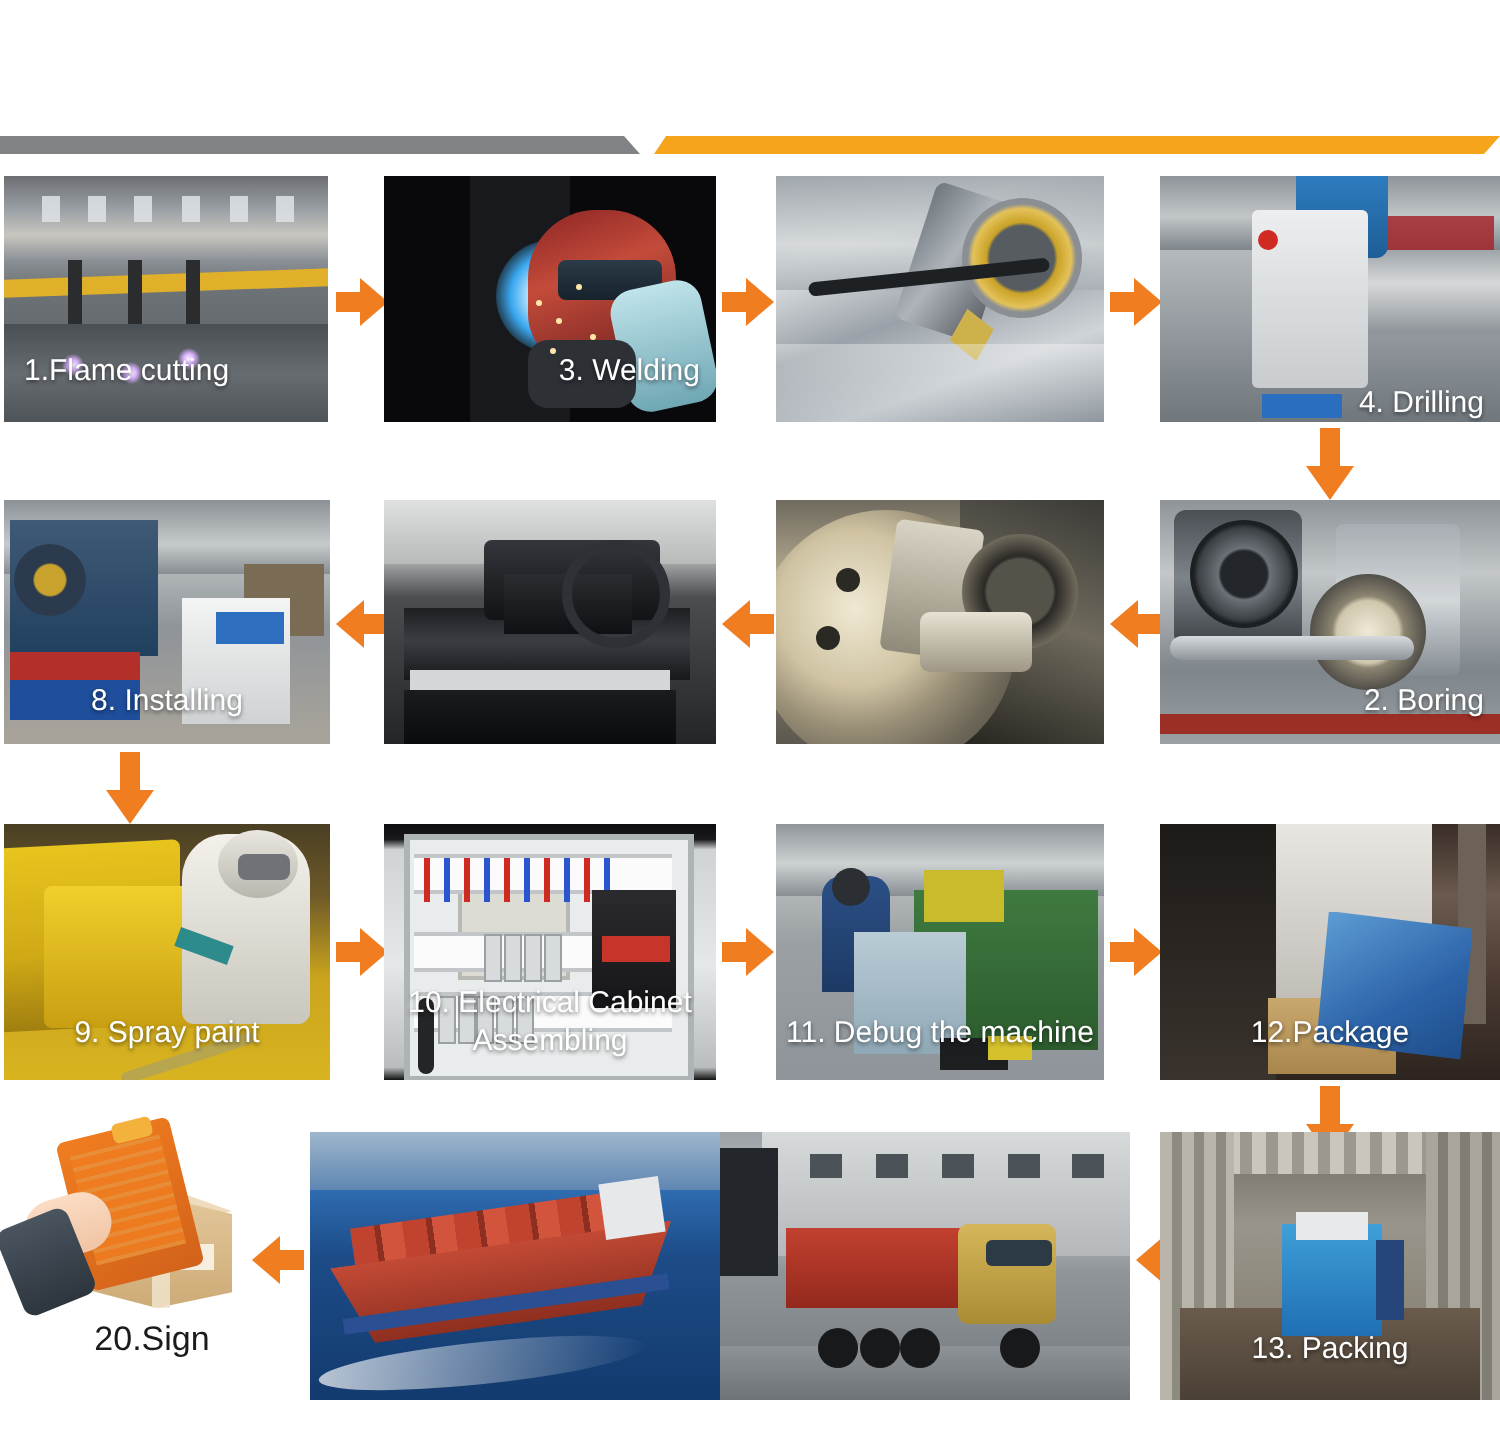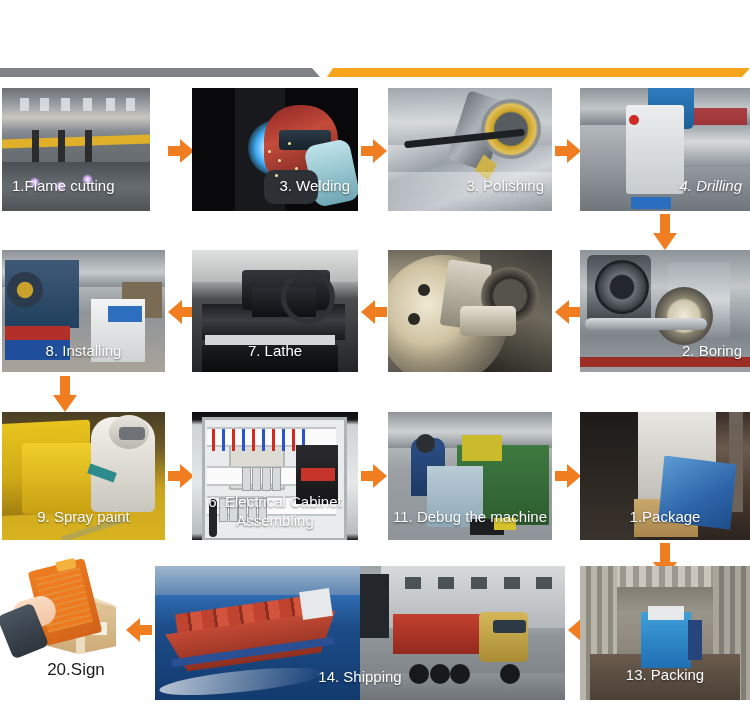--- a/index.html
+++ b/index.html
@@ -292,21 +292,21 @@
     background:linear-gradient(#4a5560,#2d353d);transform:rotate(-22deg);}
 </style>
 </head>
 <body>
 
 <div id="header">
   <div id="bar-gray"></div>
   <div id="bar-orange"></div>
 </div>
 
-<div class="card" style="left:2px;top:88px;width:148px;height:123px;">
+<div class="card" style="left:2px;top:88px;width:162px;height:123px;">
   <div class="photo ph p1">
     <div class="layer roof"></div>
     <div class="layer win" style="left:12%"></div>
       <div class="layer win" style="left:26%"></div>
     <div class="layer win" style="left:40%"></div>
       <div class="layer win" style="left:55%"></div>
     <div class="layer win" style="left:70%"></div>
       <div class="layer win" style="left:84%"></div>
     <div class="layer ybeam"></div>
     <div class="layer tor" style="left:20%"></div>
@@ -349,40 +349,39 @@
 
 <div class="card" style="left:388px;top:88px;width:164px;height:123px;">
   <div class="photo ph p3">
     <div class="layer blur"></div>
     <div class="layer tool"></div>
     <div class="layer ring"></div>
     <div class="layer hose"></div>
     <div class="layer chip"></div>
     <div class="layer refl"></div>
   </div>
-  <div class="cap right" style="bottom:16px;">3. Polishing</div>
 </div>
 
 <div class="arrow arrow-r" style="left:555px;top:139px;">
   <div class="shaft"></div>
     <div class="head"></div>
 </div>
 
 <div class="card" style="left:580px;top:88px;width:170px;height:123px;">
   <div class="photo ph p4">
     <div class="layer shed"></div>
     <div class="layer rack"></div>
     <div class="layer beam"></div>
     <div class="layer mot"></div>
     <div class="layer col"></div>
     <div class="layer box"></div>
     <div class="layer red"></div>
     <div class="layer blue"></div>
   </div>
-  <div class="cap right" style="bottom:16px;font-style:italic;">4. Drilling</div>
+  <div class="cap right" style="bottom:0;">4. Drilling</div>
 </div>
 
 <div class="arrow arrow-d" style="left:653px;top:214px;">
   <div class="shaft"></div>
     <div class="head"></div>
 </div>
 
 <div class="card" style="left:2px;top:250px;width:163px;height:122px;">
   <div class="photo ph p8">
     <div class="layer hall"></div>
@@ -405,21 +404,20 @@
 <div class="card" style="left:192px;top:250px;width:166px;height:122px;">
   <div class="photo ph p7">
     <div class="layer wall"></div>
     <div class="layer bed"></div>
     <div class="layer cc"></div>
     <div class="layer tp"></div>
     <div class="layer wheel"></div>
     <div class="layer way"></div>
     <div class="layer base"></div>
   </div>
-  <div class="cap" style="bottom:12px;">7. Lathe</div>
 </div>
 
 <div class="arrow arrow-l" style="left:361px;top:300px;">
   <div class="shaft"></div>
     <div class="head"></div>
 </div>
 
 <div class="card" style="left:388px;top:250px;width:164px;height:122px;">
   <div class="photo ph p6">
     <div class="layer body"></div>
@@ -496,21 +494,21 @@
     <div class="layer wr" style="left:36%;top:13%;background:#cf2b22"></div>
     <div class="layer wr" style="left:42%;top:13%;background:#2b55cf"></div>
     <div class="layer wr" style="left:48%;top:13%;background:#cf2b22"></div>
     <div class="layer wr" style="left:54%;top:13%;background:#2b55cf"></div>
     <div class="layer wr" style="left:60%;top:13%;background:#cf2b22"></div>
     <div class="layer wr" style="left:66%;top:13%;background:#2b55cf"></div>
     <div class="layer vfd"></div>
       <div class="layer vfds"></div>
     <div class="layer cable"></div>
   </div>
-  <div class="cap" style="bottom:10px;">6. Electrical Cabinet
+  <div class="cap" style="bottom:10px;">10. Electrical Cabinet
 Assembling</div>
 </div>
 
 <div class="arrow arrow-r" style="left:361px;top:464px;">
   <div class="shaft"></div>
     <div class="head"></div>
 </div>
 
 <div class="card" style="left:388px;top:412px;width:164px;height:128px;">
   <div class="photo ph p11">
@@ -533,21 +531,21 @@
 </div>
 
 <div class="card" style="left:580px;top:412px;width:170px;height:128px;">
   <div class="photo ph p12">
     <div class="layer wall"></div>
     <div class="layer dark"></div>
     <div class="layer pole"></div>
     <div class="layer crate"></div>
     <div class="layer blue"></div>
   </div>
-  <div class="cap" style="bottom:14px;">1.Package</div>
+  <div class="cap" style="bottom:14px;">12.Package</div>
 </div>
 
 <div class="arrow arrow-d" style="left:653px;top:543px;">
   <div class="shaft"></div>
     <div class="head"></div>
 </div>
 
 <div id="sign-illus">
   <div class="boxtop"></div>
   <div class="box"></div>
@@ -585,21 +583,20 @@
     <div class="layer dark"></div>
     <div class="layer road"></div>
     <div class="layer cont"></div>
     <div class="layer cab"></div>
     <div class="layer wsh"></div>
     <div class="layer wh" style="left:24%"></div>
     <div class="layer wh" style="left:34%"></div>
     <div class="layer wh" style="left:44%"></div>
     <div class="layer wh" style="right:22%"></div>
   </div>
-  <div class="cap" style="bottom:14px;text-align:center;">14. Shipping</div>
 </div>
 
 <div class="arrow arrow-l" style="left:568px;top:618px;">
   <div class="shaft"></div>
     <div class="head"></div>
 </div>
 
 <div class="card" style="left:580px;top:566px;width:170px;height:134px;">
   <div class="photo ph p13">
     <div class="layer ceil"></div>

